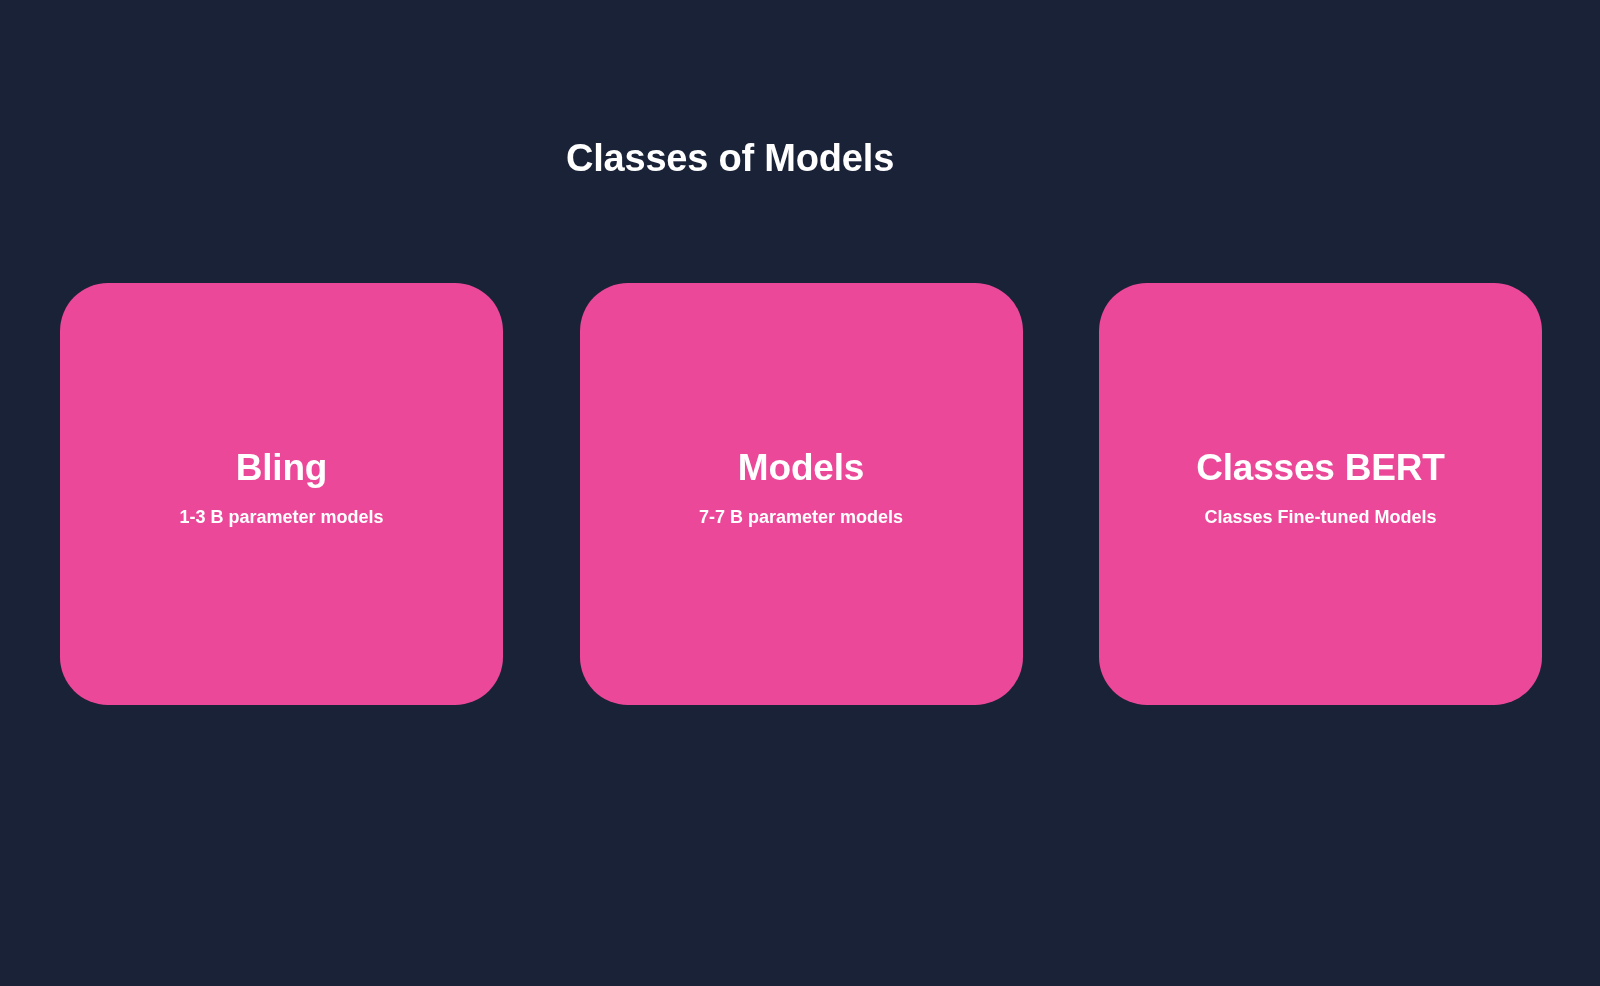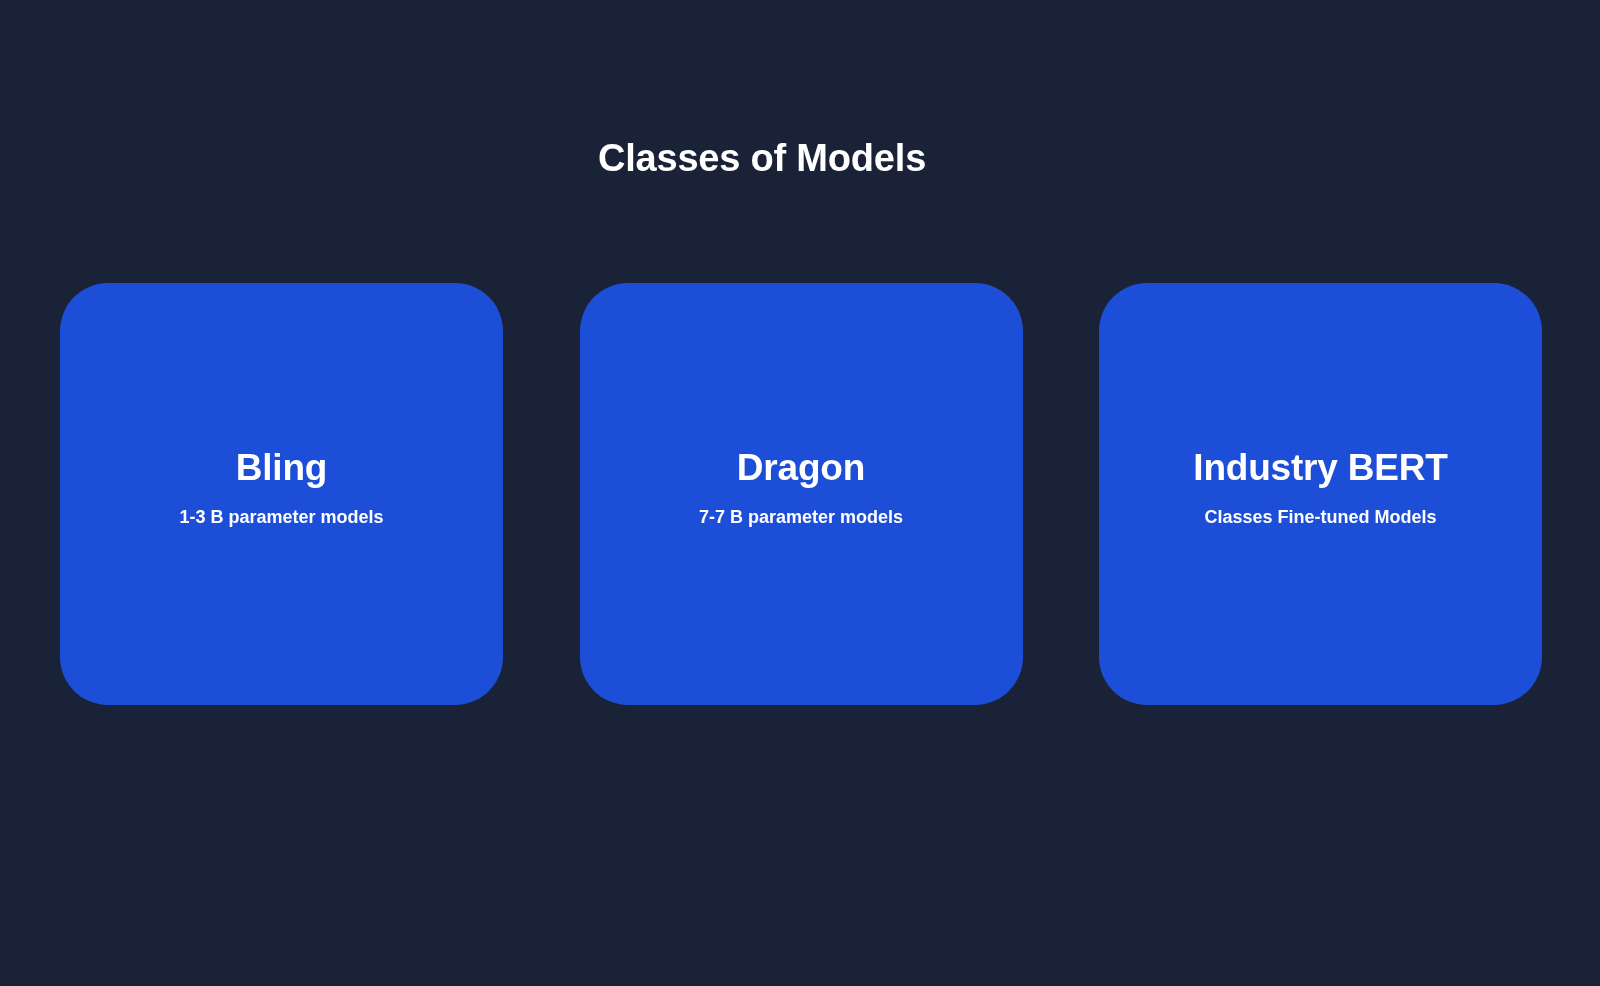--- a/index.html
+++ b/index.html
@@ -30,40 +30,39 @@
     left: 0;
     top: 132px;
     width: 1460px;
     text-align: center;
     color: #ffffff;
     font-size: 38px;
     font-weight: bold;
     line-height: 52px;
     letter-spacing: -0.2px;
     white-space: nowrap;
-    padding-left: 32px;
   }
 
   
   #card-row {
     position: absolute;
     left: 60px;
     top: 283px;
     width: 1482px;
     height: 422px;
     display: flex;
     flex-direction: row;
     justify-content: space-between;
     align-items: stretch;
   }
 
   .model-card {
     width: 443px;
     height: 422px;
-    background: #1d4ed8;
+    background: #ec4899;
     border-radius: 48px;
     box-sizing: border-box;
     display: flex;
     flex-direction: column;
     align-items: center;
     justify-content: center;
     padding: 0 18px 14px 18px;
     overflow: hidden;
   }
 
@@ -96,24 +95,24 @@
   <div id="slide-title">Classes of Models</div>
 
   <div id="card-row">
 
     <div class="model-card">
       <div class="card-heading">Bling</div>
       <div class="card-subtitle">1-3 B parameter models</div>
     </div>
 
     <div class="model-card">
-      <div class="card-heading">Dragon</div>
+      <div class="card-heading">Models</div>
       <div class="card-subtitle">7-7 B parameter models</div>
     </div>
 
     <div class="model-card">
-      <div class="card-heading">Industry BERT</div>
+      <div class="card-heading">Classes BERT</div>
       <div class="card-subtitle">Classes Fine-tuned Models</div>
     </div>
 
   </div>
 
 </div>
 
 </body></html>

